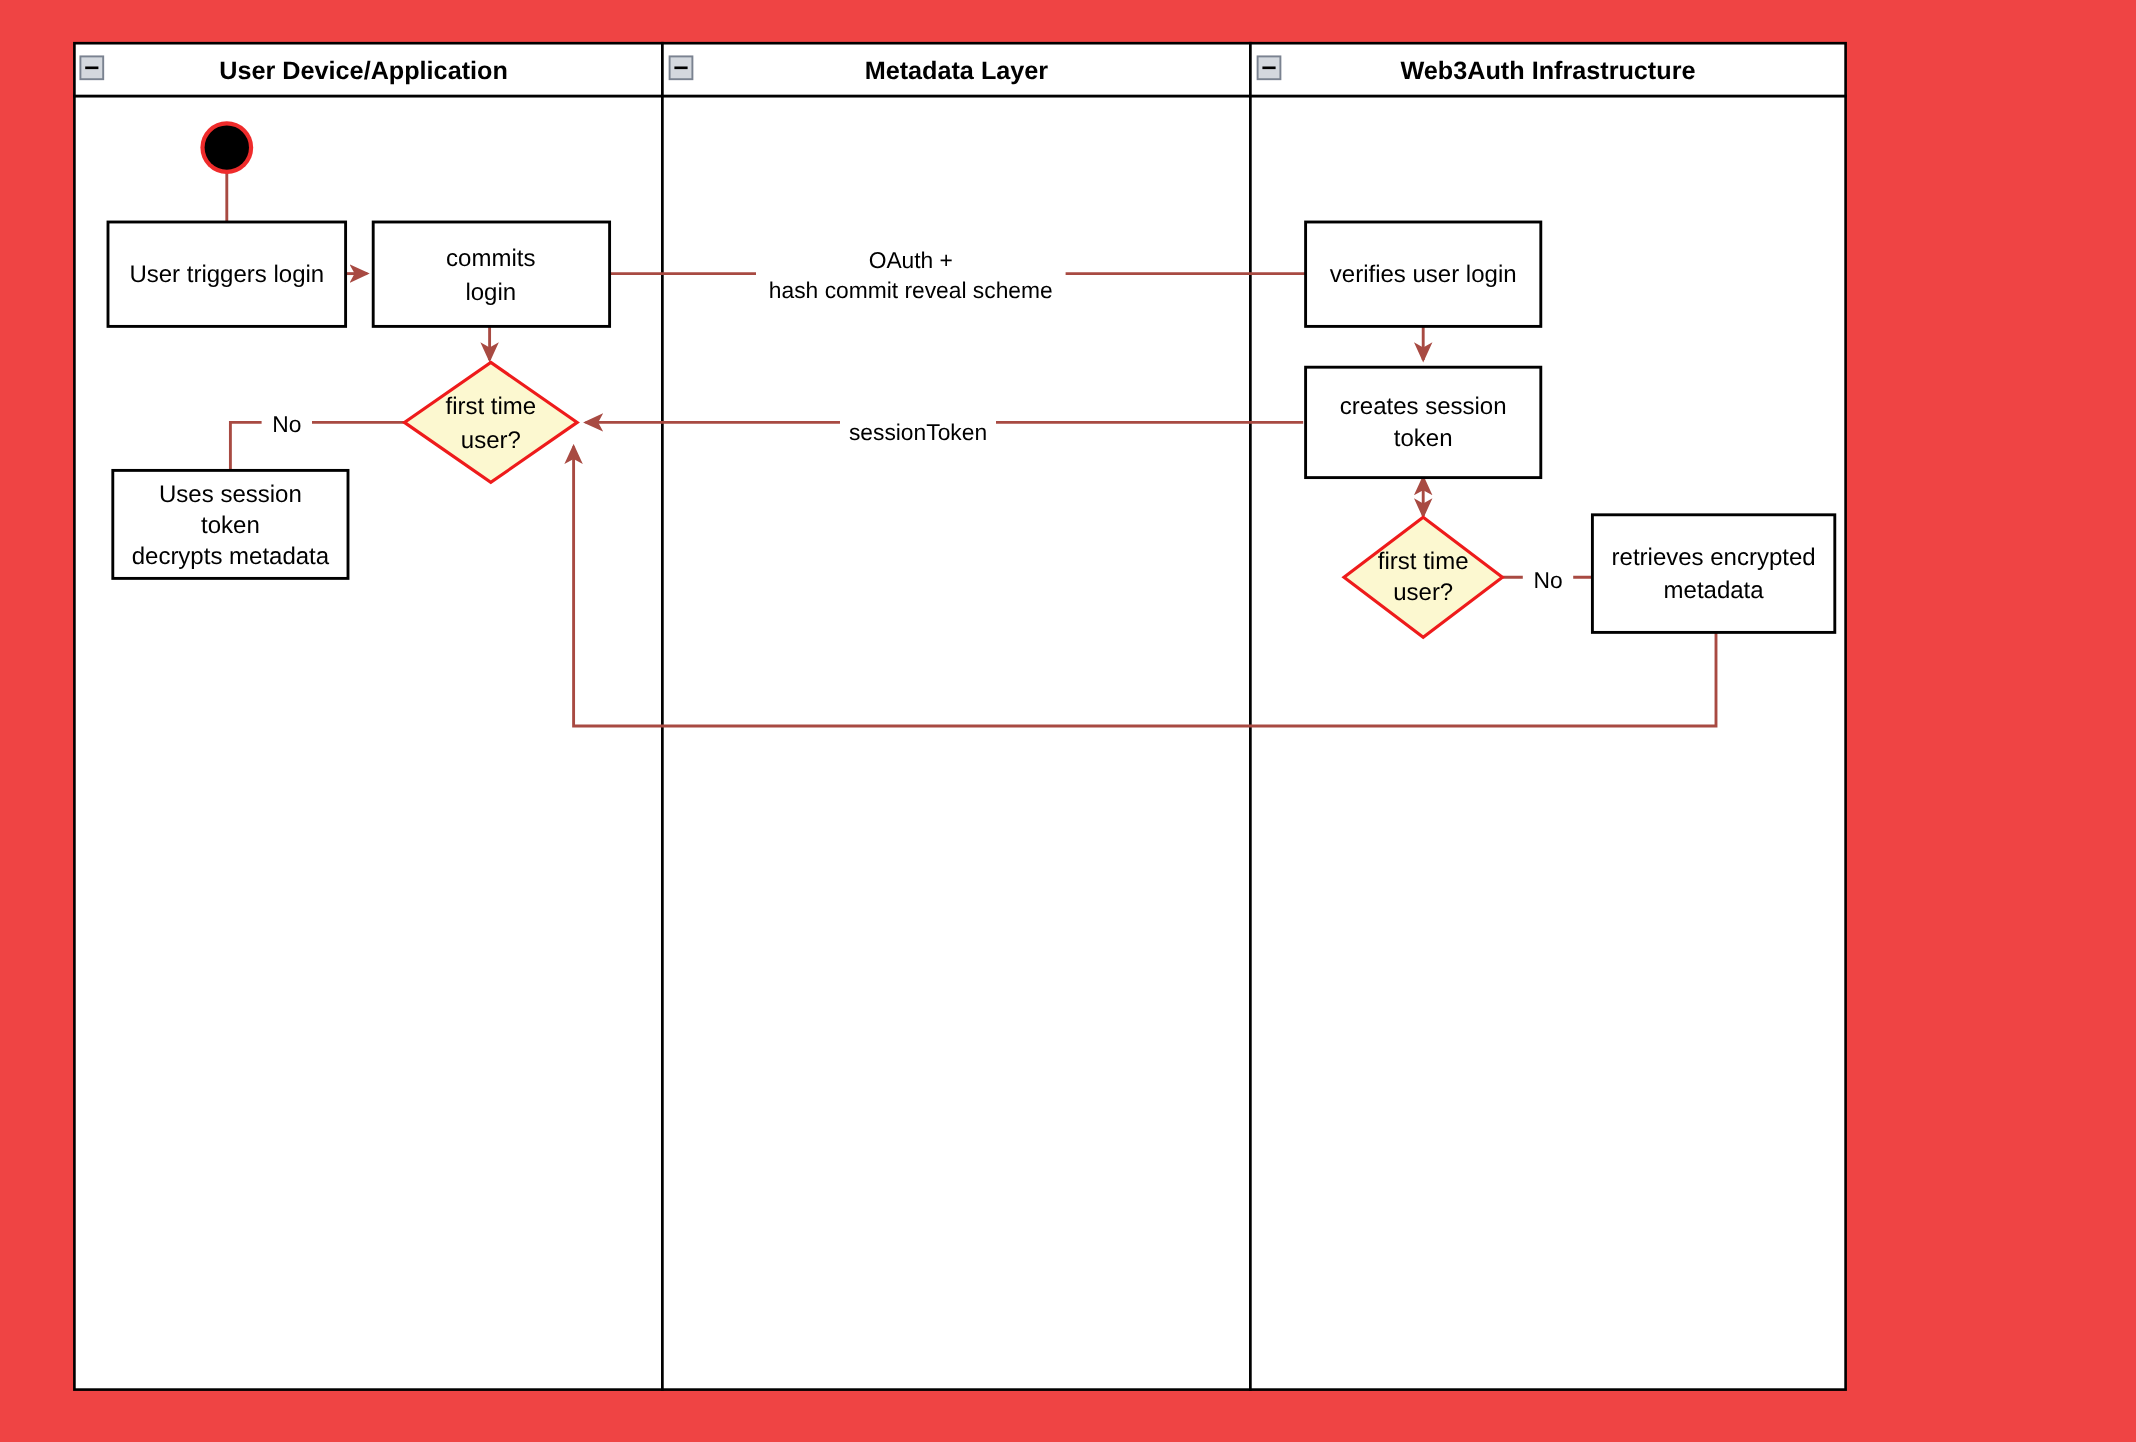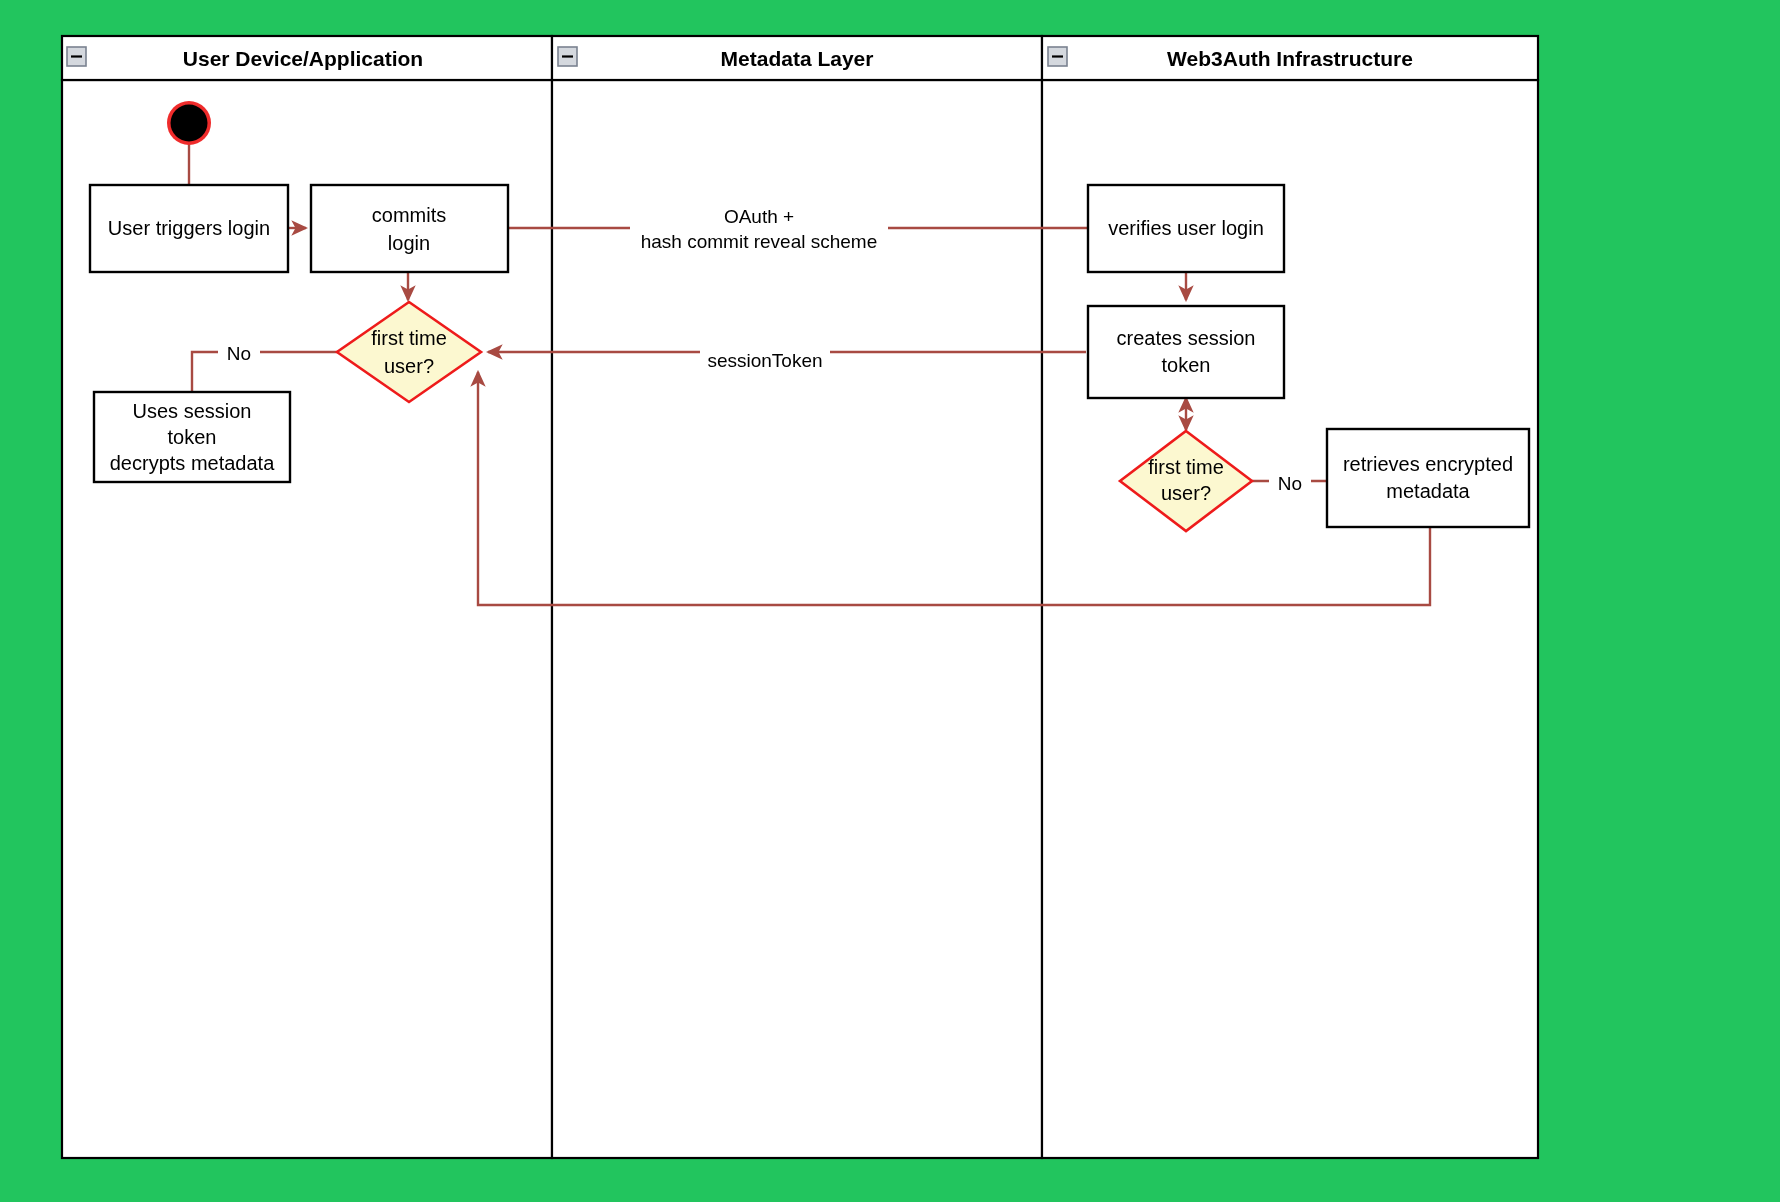--- a/index.html
+++ b/index.html
@@ -5,21 +5,21 @@
   html, body {
     margin: 0;
     padding: 0;
     background: #ffffff;
     font-family: "Liberation Sans", sans-serif;
   }
   #canvas {
     position: relative;
     width: 1780px;
     height: 1202px;
-    background: #22c55e;
+    background: #ef4444;
     overflow: hidden;
   }
   svg#diagram {
     position: absolute;
     left: 0;
     top: 0;
     width: 1780px;
     height: 1202px;
     display: block;
   }

